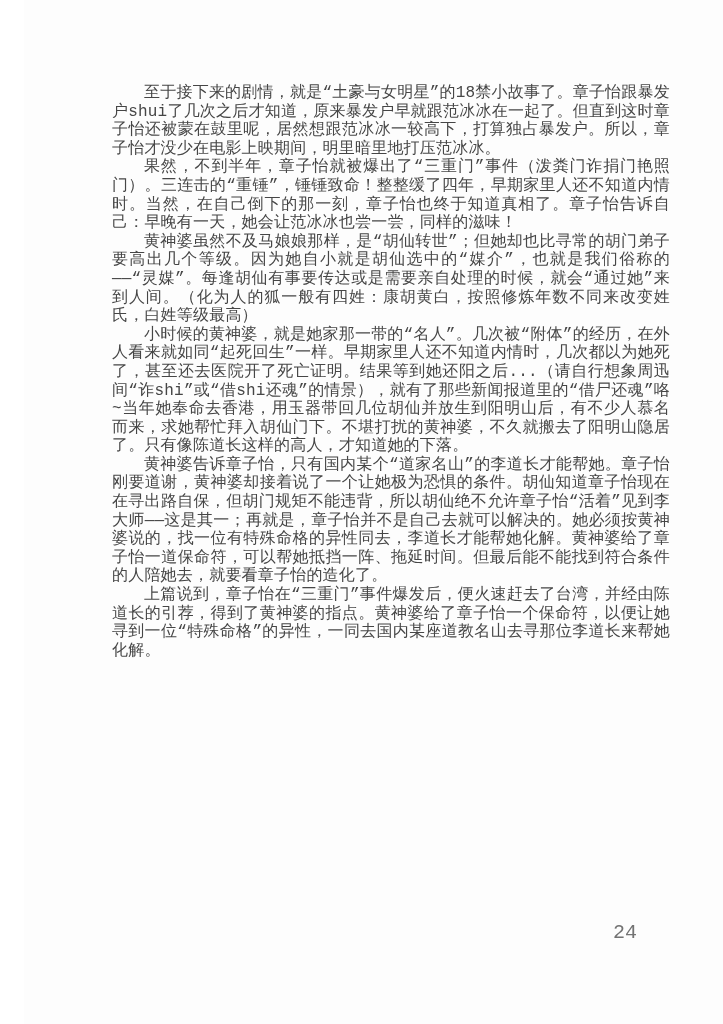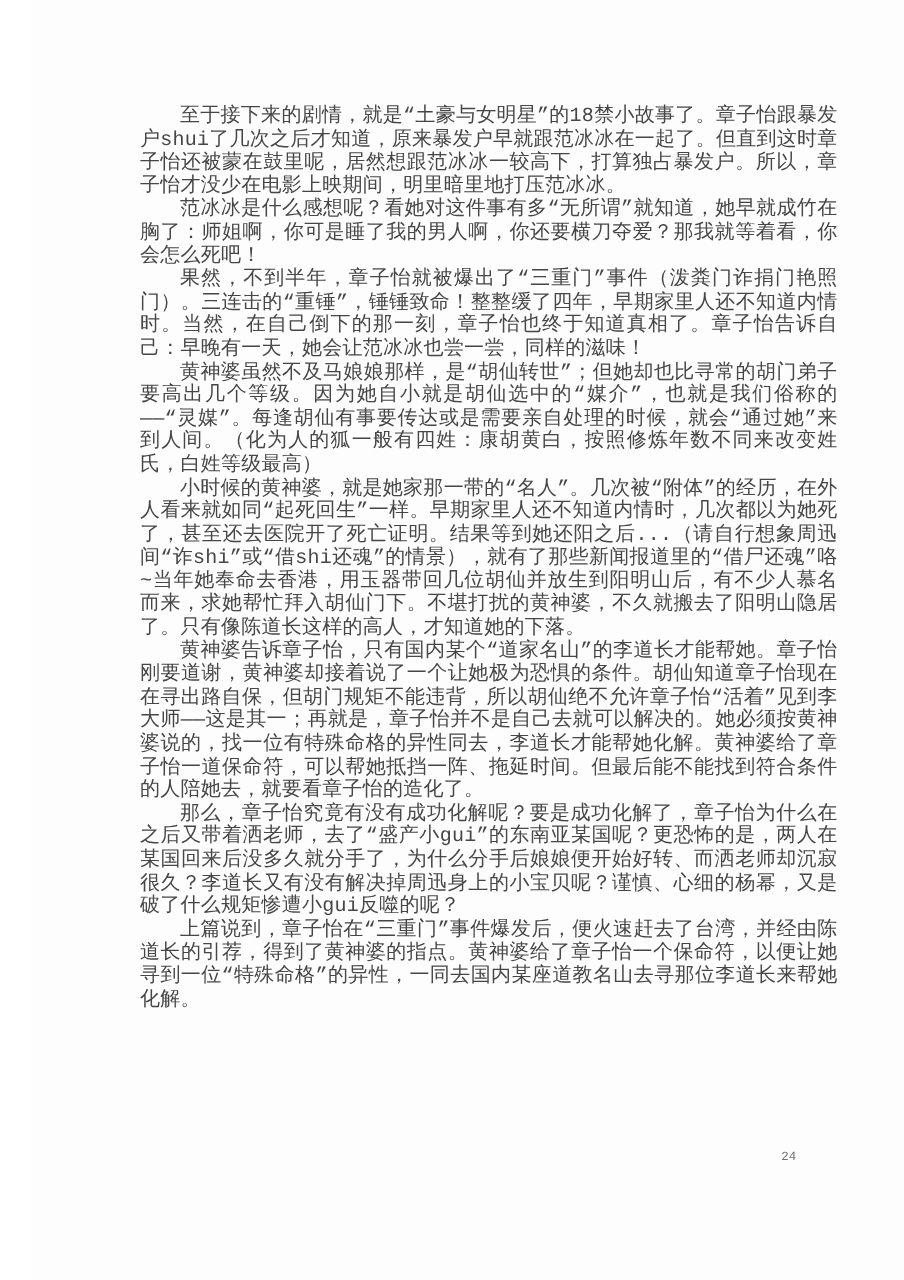--- a/index.html
+++ b/index.html
@@ -34,32 +34,30 @@
     text-indent: 2em;
   }
   .page-number {
     position: absolute;
     left: 88px;
     top: 921px;
     width: 558px;
     box-sizing: border-box;
     padding-right: 33px;
     text-align: right;
-    font-size: 10px;
+    font-size: 20px;
     color: #737373;
   }
 </style>
 </head>
 <body>
 
 <div class="doc-page">
   <div class="text-block">
     <p>至于接下来的剧情，就是“土豪与女明星”的18禁小故事了。章子怡跟暴发户shui了几次之后才知道，原来暴发户早就跟范冰冰在一起了。但直到这时章子怡还被蒙在鼓里呢，居然想跟范冰冰一较高下，打算独占暴发户。所以，章子怡才没少在电影上映期间，明里暗里地打压范冰冰。</p>
-    <p>范冰冰是什么感想呢？看她对这件事有多“无所谓”就知道，她早就成竹在胸了：师姐啊，你可是睡了我的男人啊，你还要横刀夺爱？那我就等着看，你会怎么死吧！</p>
     <p>果然，不到半年，章子怡就被爆出了“三重门”事件（泼粪门诈捐门艳照门）。三连击的“重锤”，锤锤致命！整整缓了四年，早期家里人还不知道内情时。当然，在自己倒下的那一刻，章子怡也终于知道真相了。章子怡告诉自己：早晚有一天，她会让范冰冰也尝一尝，同样的滋味！</p>
     <p>黄神婆虽然不及马娘娘那样，是“胡仙转世”；但她却也比寻常的胡门弟子要高出几个等级。因为她自小就是胡仙选中的“媒介”，也就是我们俗称的——“灵媒”。每逢胡仙有事要传达或是需要亲自处理的时候，就会“通过她”来到人间。（化为人的狐一般有四姓：康胡黄白，按照修炼年数不同来改变姓氏，白姓等级最高）</p>
     <p>小时候的黄神婆，就是她家那一带的“名人”。几次被“附体”的经历，在外人看来就如同“起死回生”一样。早期家里人还不知道内情时，几次都以为她死了，甚至还去医院开了死亡证明。结果等到她还阳之后...（请自行想象周迅间“诈shi”或“借shi还魂”的情景），就有了那些新闻报道里的“借尸还魂”咯~当年她奉命去香港，用玉器带回几位胡仙并放生到阳明山后，有不少人慕名而来，求她帮忙拜入胡仙门下。不堪打扰的黄神婆，不久就搬去了阳明山隐居了。只有像陈道长这样的高人，才知道她的下落。</p>
     <p>黄神婆告诉章子怡，只有国内某个“道家名山”的李道长才能帮她。章子怡刚要道谢，黄神婆却接着说了一个让她极为恐惧的条件。胡仙知道章子怡现在在寻出路自保，但胡门规矩不能违背，所以胡仙绝不允许章子怡“活着”见到李大师——这是其一；再就是，章子怡并不是自己去就可以解决的。她必须按黄神婆说的，找一位有特殊命格的异性同去，李道长才能帮她化解。黄神婆给了章子怡一道保命符，可以帮她抵挡一阵、拖延时间。但最后能不能找到符合条件的人陪她去，就要看章子怡的造化了。</p>
-    <p>那么，章子怡究竟有没有成功化解呢？要是成功化解了，章子怡为什么在之后又带着洒老师，去了“盛产小gui”的东南亚某国呢？更恐怖的是，两人在某国回来后没多久就分手了，为什么分手后娘娘便开始好转、而洒老师却沉寂很久？李道长又有没有解决掉周迅身上的小宝贝呢？谨慎、心细的杨幂，又是破了什么规矩惨遭小gui反噬的呢？</p>
     <p>上篇说到，章子怡在“三重门”事件爆发后，便火速赶去了台湾，并经由陈道长的引荐，得到了黄神婆的指点。黄神婆给了章子怡一个保命符，以便让她寻到一位“特殊命格”的异性，一同去国内某座道教名山去寻那位李道长来帮她化解。</p>
   </div>
   <div class="page-number">24</div>
 </div>
 
 </body></html>

